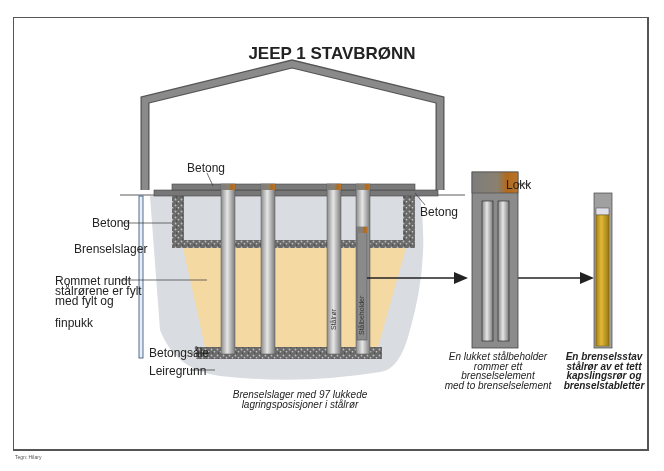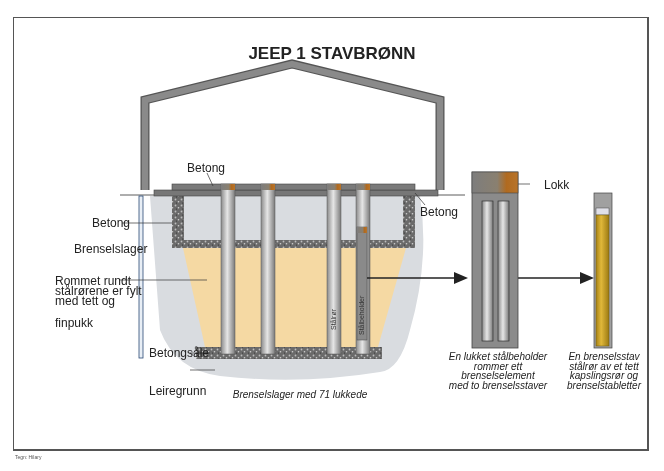--- a/index.html
+++ b/index.html
@@ -108,38 +108,39 @@
 
 <div class="title">JEEP 1 STAVBRØNN</div>
 
 <div class="lbl" style="left:187px;top:163px;">Betong</div>
 <div class="lbl" style="left:420px;top:207px;">Betong</div>
 <div class="lbl" style="left:92px;top:218px;">Betong</div>
 <div class="lbl" style="left:74px;top:244px;">Brenselslager</div>
 
 <div class="lbl" style="left:55px;top:276px;">Rommet rundt</div>
 <div class="lbl" style="left:55px;top:286px;">stålrørene er fylt</div>
-<div class="lbl" style="left:55px;top:296px;">med tett og</div>
+<div class="lbl" style="left:55px;top:296px;">med fylt og</div>
 <div class="lbl" style="left:55px;top:318px;">finpukk</div>
 
 <div class="lbl" style="left:149px;top:348px;text-align:right;">Betongsåle</div>
-<div class="lbl" style="left:149px;top:386px;">Leiregrunn</div>
-<div class="lbl" style="left:544px;top:180px;">Lokk</div>
+<div class="lbl" style="left:149px;top:366px;">Leiregrunn</div>
+<div class="lbl" style="left:506px;top:180px;">Lokk</div>
 
 <div class="vtext" style="left:330px;top:330px;">Stålrør</div>
 <div class="vtext" style="left:358px;top:335px;">Stålbeholder</div>
 
 <div class="cap" style="left:225px;top:390px;width:150px;">
-  <div>Brenselslager med 71 lukkede</div>
+  <div>Brenselslager med 97 lukkede</div>
+  <div>lagringsposisjoner i stålrør</div>
 </div>
 <div class="cap" style="left:438px;top:352px;width:120px;">
   <div>En lukket stålbeholder</div>
   <div>rommer ett brenselselement</div>
-  <div>med to brenselsstaver</div>
+  <div>med to brenselselement</div>
 </div>
-<div class="cap" style="left:562px;top:352px;width:84px;">
+<div class="cap" style="left:562px;top:352px;width:84px;font-weight:bold;">
   <div>En brenselsstav</div>
   <div>stålrør av et tett</div>
   <div>kapslingsrør og</div>
   <div>brenselstabletter</div>
 </div>
 
 <div class="credit">Tegn: Hilary</div>
 
 </body></html>

